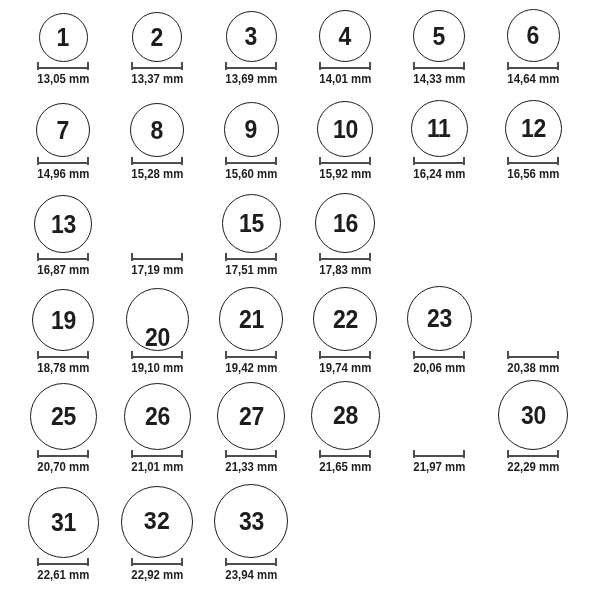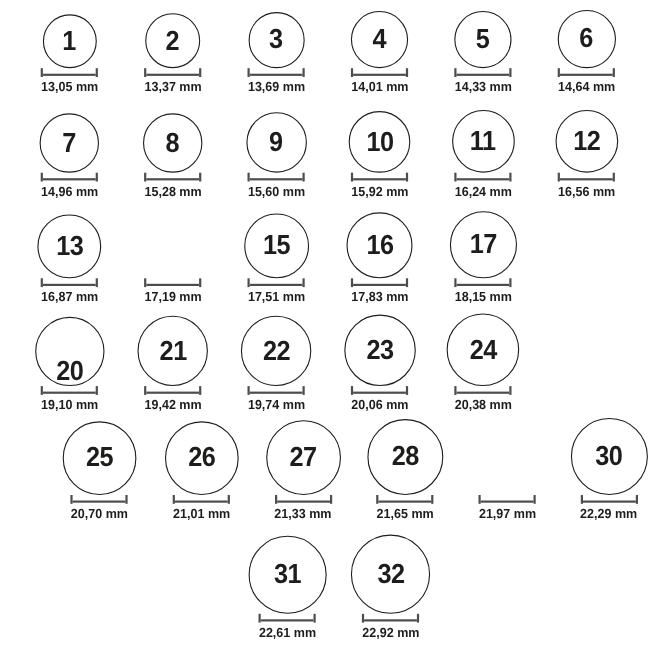--- a/index.html
+++ b/index.html
@@ -18,22 +18,22 @@
   #grid { width: 600px; height: 600px; }
   .row {
     display: flex;
     padding-left: 16px;
     align-items: flex-end;
   }
   .row-0 { height: 95px; }
   .row-1 { height: 95px; }
   .row-2 { height: 97px; }
   .row-3 { height: 98px; }
-  .row-4 { height: 100px; margin-left: 28px; }
-  .row-5 { height: 115px; justify-content: center; }
+  .row-4 { height: 100px; }
+  .row-5 { height: 115px; }
   .cell {
     width: 94px;
     display: flex;
     flex-direction: column;
     align-items: center;
     justify-content: flex-end;
   }
   .row-0 .cell { padding-bottom: 9px; }
   .row-1 .cell { padding-bottom: 9px; }
   .row-2 .cell { padding-bottom: 10px; }
@@ -193,29 +193,29 @@
     <div class="measure"></div>
     <div class="label">17,51 mm</div>
   </div>
       <div class="cell">
     <div class="circle" style="width: 60px; height: 60px;">
       <span class="num">16</span>
     </div>
     <div class="measure"></div>
     <div class="label">17,83 mm</div>
   </div>
-      <div class="cell">
-    <div class="circle" style="width: 61px; height: 61px;">
-      <span class="num">17</span>
-    </div>
-    <div class="measure"></div>
-    <div class="label">18,15 mm</div>
-  </div>
     </div>
     <div class="row row-3">
+      <div class="cell">
+    <div class="circle" style="width: 62px; height: 62px;">
+      <span class="num">19</span>
+    </div>
+    <div class="measure"></div>
+    <div class="label">18,78 mm</div>
+  </div>
       <div class="cell">
     <div class="circle" style="width: 63px; height: 63px; align-items: flex-end;">
       <span class="num">20</span>
     </div>
     <div class="measure"></div>
     <div class="label">19,10 mm</div>
   </div>
       <div class="cell">
     <div class="circle" style="width: 64px; height: 64px;">
       <span class="num">21</span>
@@ -231,23 +231,20 @@
     <div class="label">19,74 mm</div>
   </div>
       <div class="cell">
     <div class="circle" style="width: 65px; height: 65px; align-items: center;">
       <span class="num">23</span>
     </div>
     <div class="measure"></div>
     <div class="label">20,06 mm</div>
   </div>
       <div class="cell">
-    <div class="circle" style="width: 66px; height: 66px;">
-      <span class="num">24</span>
-    </div>
     <div class="measure"></div>
     <div class="label">20,38 mm</div>
   </div>
     </div>
     <div class="row row-4">
       <div class="cell">
     <div class="circle" style="width: 67px; height: 67px;">
       <span class="num">25</span>
     </div>
     <div class="measure"></div>
@@ -288,20 +285,27 @@
     </div>
     <div class="row row-5">
       <div class="cell">
     <div class="circle" style="width: 71px; height: 71px;">
       <span class="num">31</span>
     </div>
     <div class="measure"></div>
     <div class="label">22,61 mm</div>
   </div>
       <div class="cell">
-    <div class="circle" style="width: 72px; height: 72px;">
+    <div class="circle" style="width: 72px; height: 72px; font-family: Liberation Mono, monospace;">
       <span class="num">32</span>
     </div>
     <div class="measure"></div>
     <div class="label">22,92 mm</div>
+  </div>
+      <div class="cell">
+    <div class="circle" style="width: 74px; height: 74px;">
+      <span class="num">33</span>
+    </div>
+    <div class="measure"></div>
+    <div class="label">23,94 mm</div>
   </div>
     </div>
   </div>
 
 </body></html>

